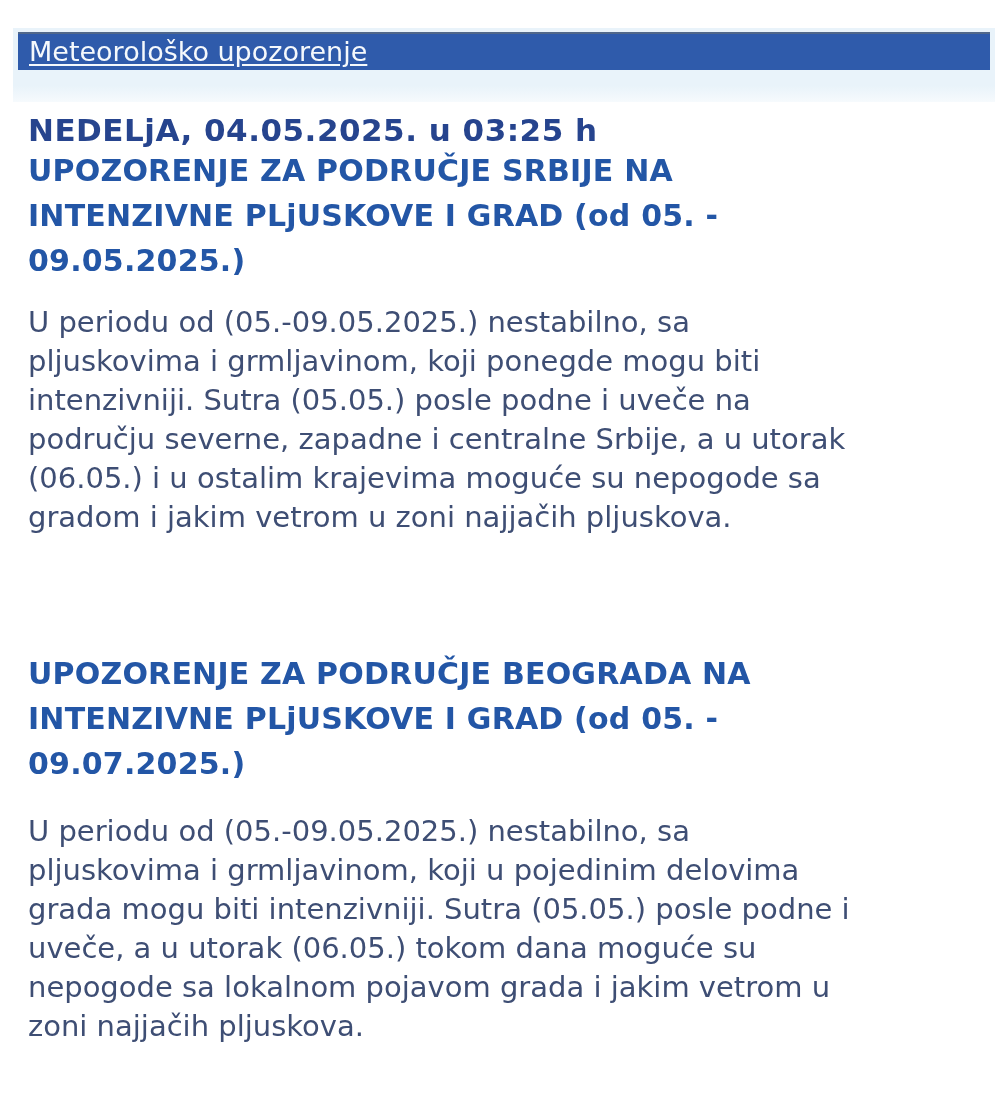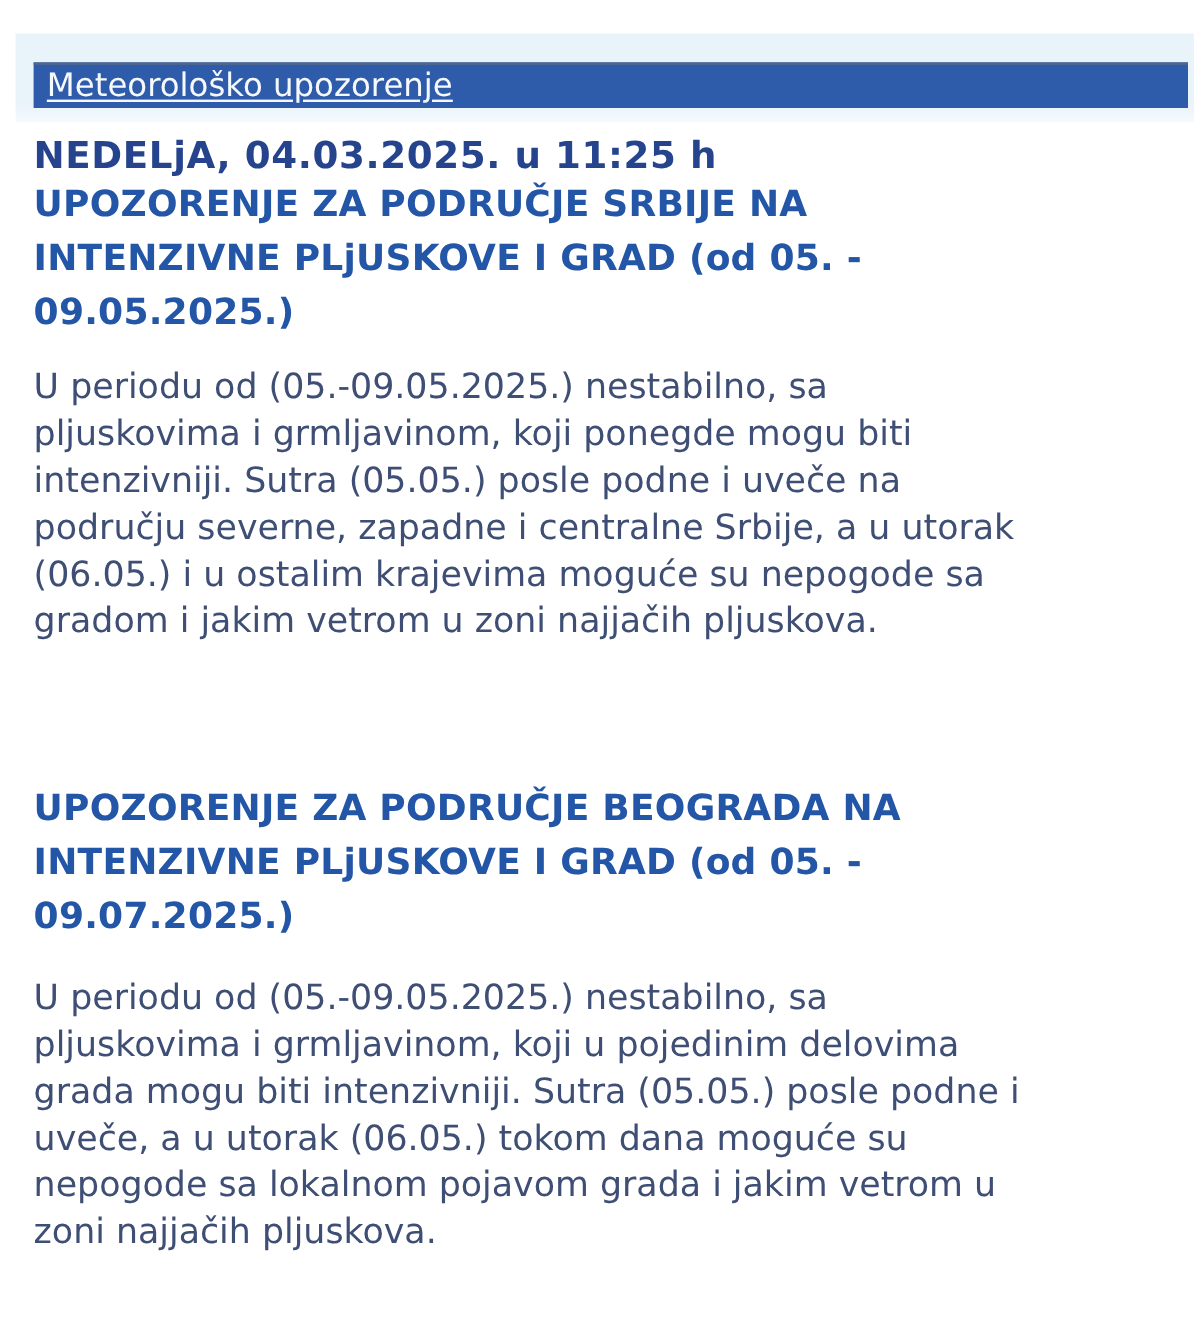--- a/index.html
+++ b/index.html
@@ -11,22 +11,22 @@
     background: #ffffff;
     font-family: "DejaVu Sans", "Liberation Sans", sans-serif;
   }
   .band {
     margin: 28px 5px 0 13px;
     height: 74px;
     background: linear-gradient(to bottom, #e9f3fa 0%, #e9f3fa 78%, #f6fafd 100%);
   }
   .titlebar {
     position: relative;
-    top: 24px;
-    margin-left: 15px;
+    top: 4px;
+    margin-left: 5px;
     margin-right: 5px;
     height: 36px;
     background: #2f5bab;
     border-top: 2px solid #51688a;
   }
   .titlebar .title-text {
     display: inline-block;
     padding-left: 11px;
     line-height: 36px;
     font-size: 27px;
@@ -72,21 +72,21 @@
 <div class="page">
 
   <div class="band">
     <div class="titlebar">
       <span class="title-text">Meteorološko upozorenje</span>
     </div>
   </div>
 
   <div class="content">
 
-    <div class="date-heading">NEDELjA, 04.03.2025. u 11:25 h</div>
+    <div class="date-heading">NEDELjA, 04.05.2025. u 03:25 h</div>
 
     <div class="warn-heading first">UPOZORENJE ZA PODRUČJE SRBIJE NA
 INTENZIVNE PLjUSKOVE I GRAD (od 05. -
 09.05.2025.)</div>
 
     <div class="body-text">U periodu od (05.-09.05.2025.) nestabilno, sa
 pljuskovima i grmljavinom, koji ponegde mogu biti
 intenzivniji. Sutra (05.05.) posle podne i uveče na
 području severne, zapadne i centralne Srbije, a u utorak
 (06.05.) i u ostalim krajevima moguće su nepogode sa

